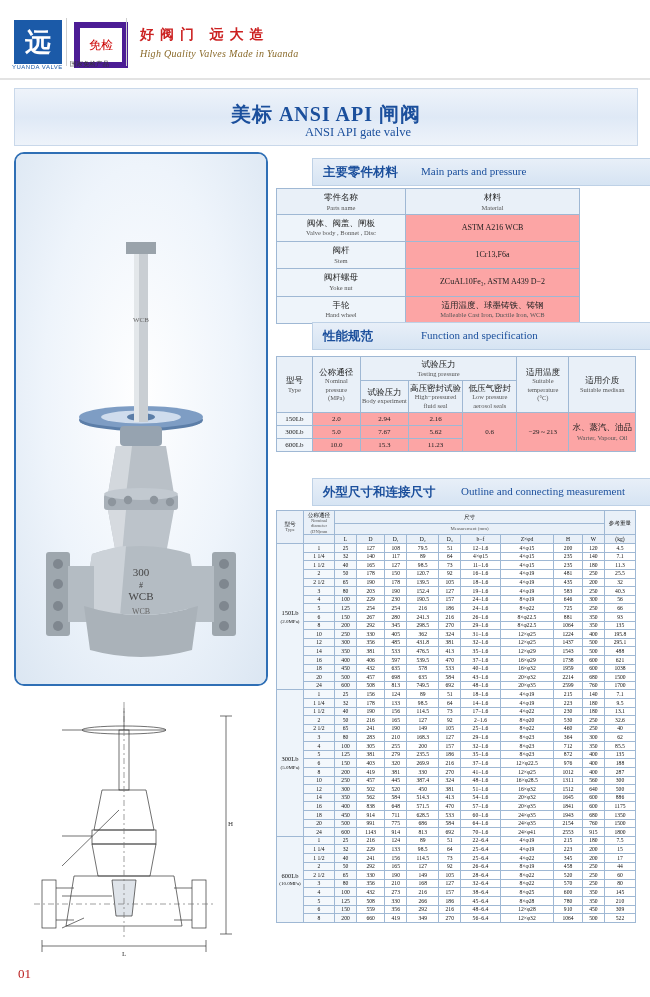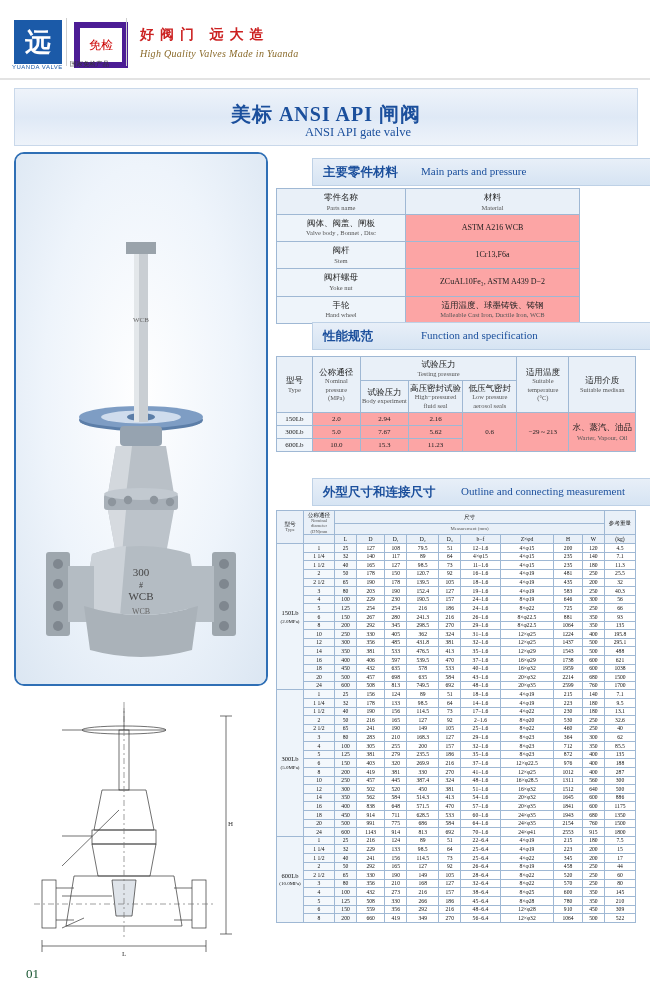--- a/index.html
+++ b/index.html
@@ -65,21 +65,21 @@
   .t2 th{background:#e9f0f8;line-height:1.25;}
   .t2 td.rowh{background:#eef4fa;}
 
   .t3{position:absolute;left:276px;top:510px;width:360px;}
   .t3 th,.t3 td{border:1px solid #9fb8d4;font-size:5.6px;color:#111;text-align:center;padding:0.6px 0;
     background:#fff;font-weight:normal;line-height:1.15;}
   .t3 th{background:#e9f0f8;}
   .t3 td.grp{background:#eef4fa;font-size:6.5px;}
   .t3 td.dn{background:#f4f8fc;}
 
-  .page-no{position:absolute;left:18px;top:966px;font-size:13px;color:#14532d;font-family:"Liberation Serif",serif;margin-left:8px;}
+  .page-no{position:absolute;left:18px;top:966px;font-size:13px;color:#b91c1c;font-family:"Liberation Serif",serif;}
 </style>
 </head>
 <body>
 
 <div class="header">
   <div class="logo-box">
     <span class="logo-mark">远</span>
   </div>
   <div class="logo-text">YUANDA VALVE</div>
   <div class="sep1"></div>

